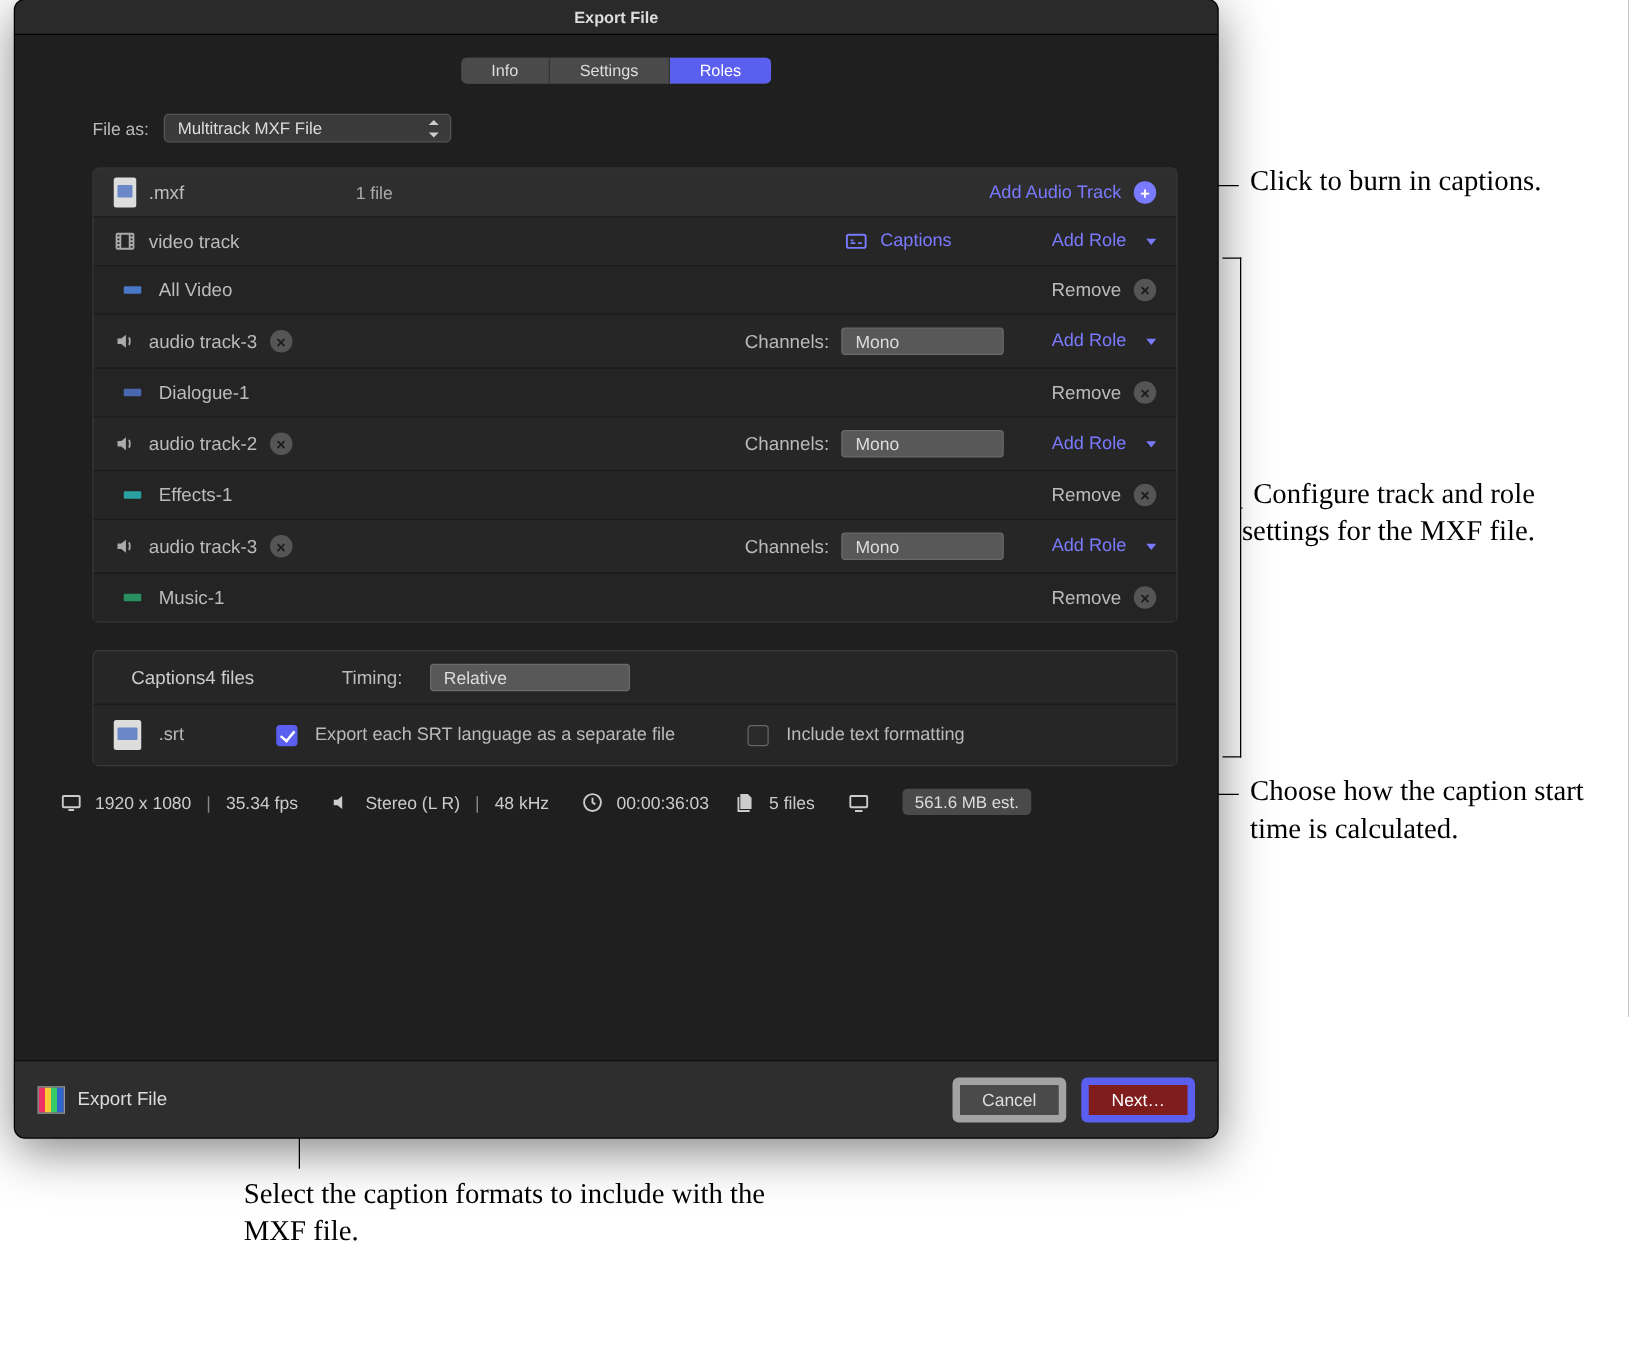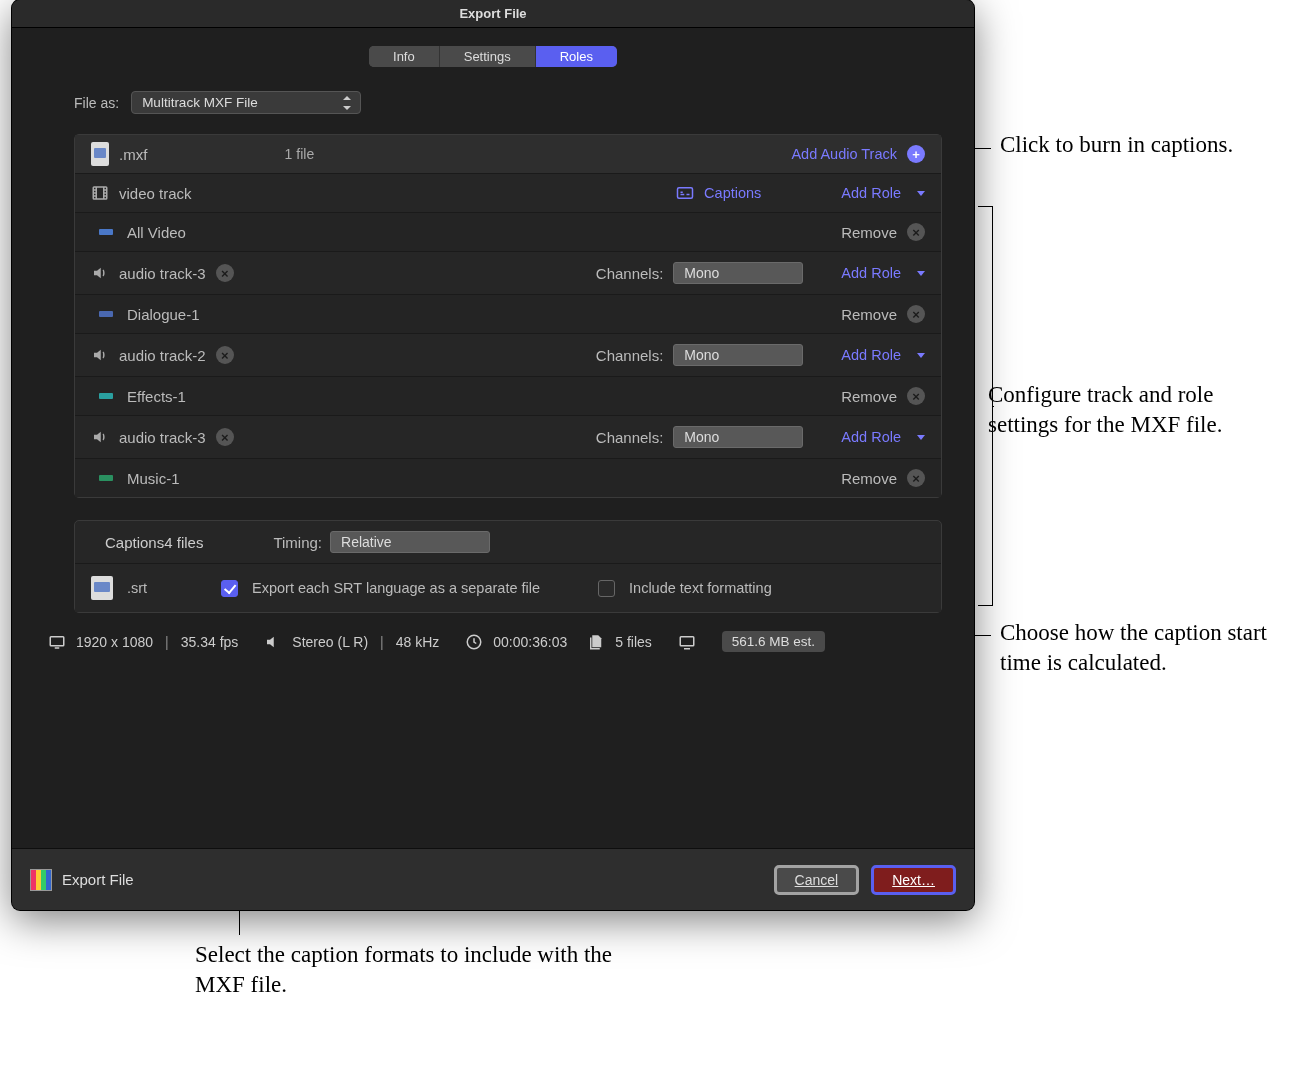--- a/index.html
+++ b/index.html
@@ -182,21 +182,21 @@
     display:flex; align-items:center; padding:0 18px;
     background:#2e2e2e; border-top:1px solid #0e0e0e;
   }
   .footer-icon {
     width:22px; height:22px; border:1px solid #999; display:inline-block;
     background: linear-gradient(90deg,#e36 0 25%,#fc3 0 50%,#3c6 0 75%,#36c 0);
     margin-right:10px;
   }
   .btn {
     padding:4px 18px; border-radius:5px; font-size:14px;
-    border:3px solid #a3a3a3; background:#4a4a4a; color:#ddd; cursor:default;text-decoration:underline;
+    border:6px solid #a3a3a3; background:#4a4a4a; color:#ddd; cursor:default;
   }
   .btn.primary { background:#7f1d1d; border-color:#5a5ff0; color:#fff; }
 
   
   .anno {
     position:absolute; color:#000; font-family:Georgia, 'Times New Roman', serif;
     font-size:23px; line-height:1.3;
   }
   .lead {
     position:absolute; background:#000;
@@ -209,21 +209,21 @@
 <body>
 
 <div class="stage">
 
   <div class="lead" style="left:651px; top:148px; width:1px; height:90px;"></div>
   <div class="lead" style="left:651px; top:148px; width:340px; height:1px;"></div>
   <div class="anno" style="left:1000px; top:130px; width:260px;">Click to burn in captions.</div>
 
   <div class="bracket" style="left:978px; top:206px; width:15px; height:400px;"></div>
   <div class="lead" style="left:993px; top:406px; width:1px; height:1px;"></div>
-  <div class="anno" style="left:988px; top:380px; width:280px;">Configure track and role settings for the MXF file.</div>
+  <div class="anno" style="left:948px; top:380px; width:280px;text-align:right;">Configure track and role settings for the MXF file.</div>
 
   <div class="lead" style="left:805px; top:635px; width:186px; height:1px;"></div>
   <div class="anno" style="left:1000px; top:618px; width:280px;">Choose how the caption start time is calculated.</div>
 
   <div class="lead" style="left:239px; top:700px; width:1px; height:235px;"></div>
   <div class="anno" style="left:195px; top:940px; width:420px;">Select the caption formats to include with the MXF file.</div>
 
   <div class="window">
     <div class="titlebar">Export File</div>
 
@@ -365,21 +365,21 @@
           <span class="dim">Remove</span>
           <span class="circle-btn">×</span>
         </div>
       </div>
 
       <div class="panel captions-panel">
         <div class="cap-header">
           <span>Captions</span>
           <span class="grow"></span>
           <span class="mid" style="margin-right:70px">4 files</span>
-          <span class="dim" style="margin-right:8px">Timing:</span>
+          <span class="dim" style="margin-right:22px">Timing:</span>
           <div class="sel-small" style="min-width:160px">
             <span>Relative</span>
             <span class="arrows"></span>
           </div>
         </div>
         <div class="cap-row">
           <span class="doc-icon"></span>
           <span class="dim" style="width:80px">.srt</span>
           <span class="checkbox checked"></span>
           <span class="dim">Export each SRT language as a separate file</span>

